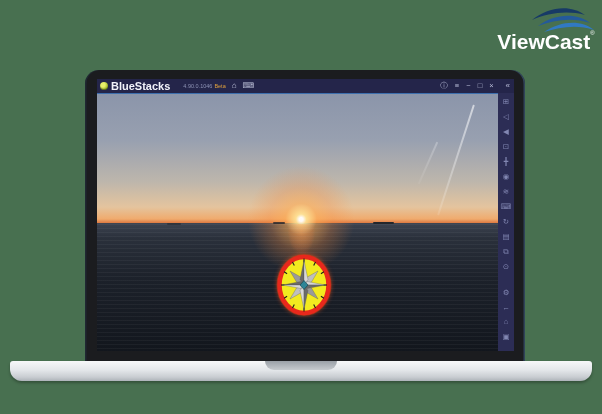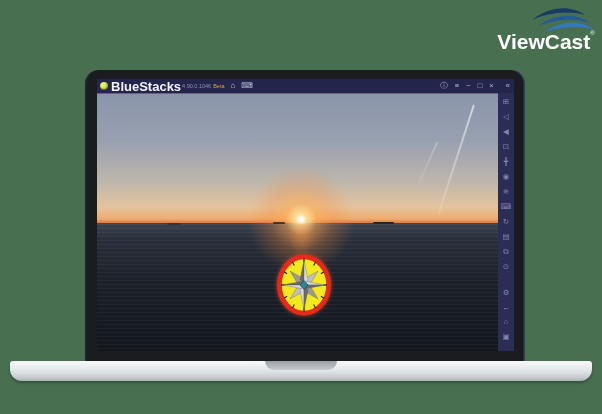--- a/index.html
+++ b/index.html
@@ -24,21 +24,21 @@
     background:linear-gradient(180deg,#9aa0a7,#c6cace);border-radius:0 0 9px 9px;}
 
   
   .bs-window{position:absolute;left:12px;top:9px;width:417px;height:272px;
     background:#24254a;display:flex;flex-direction:column;overflow:hidden;}
   .titlebar{height:14px;background:#24254a;display:flex;align-items:center;
     padding:0 4px 0 3px;flex:0 0 auto;}
   .bs-logo{width:8px;height:8px;border-radius:50%;
     background:radial-gradient(circle at 35% 35%,#e8f06a 0 30%,#9cb526 70%,#6f8b14 100%);
     margin-right:3px;flex:0 0 auto;box-shadow:inset 0 -1px 1px rgba(0,0,0,.4);}
-  .bs-name{color:#f2f3fa;font-size:13px;font-weight:bold;margin-right:1px;white-space:nowrap;}
+  .bs-name{color:#f2f3fa;font-size:11px;font-weight:bold;margin-right:13px;white-space:nowrap;}
   .bs-version{color:#8d92b4;font-size:5.5px;margin-right:2px;white-space:nowrap;}
   .bs-beta{color:#e2a23c;font-size:5.5px;margin-right:6px;white-space:nowrap;}
   .tb-icon{color:#c3c7de;font-size:8px;line-height:8px;margin-right:6px;cursor:default;}
   .tb-controls{margin-left:auto;display:flex;align-items:center;gap:7px;}
   .tb-controls .tb-icon{margin-right:0;font-size:7.5px;color:#b9bdd8;}
   .tb-collapse{margin-left:5px !important;font-size:8px !important;}
 
   .bs-body{flex:1;display:flex;min-height:0;}
 
   

